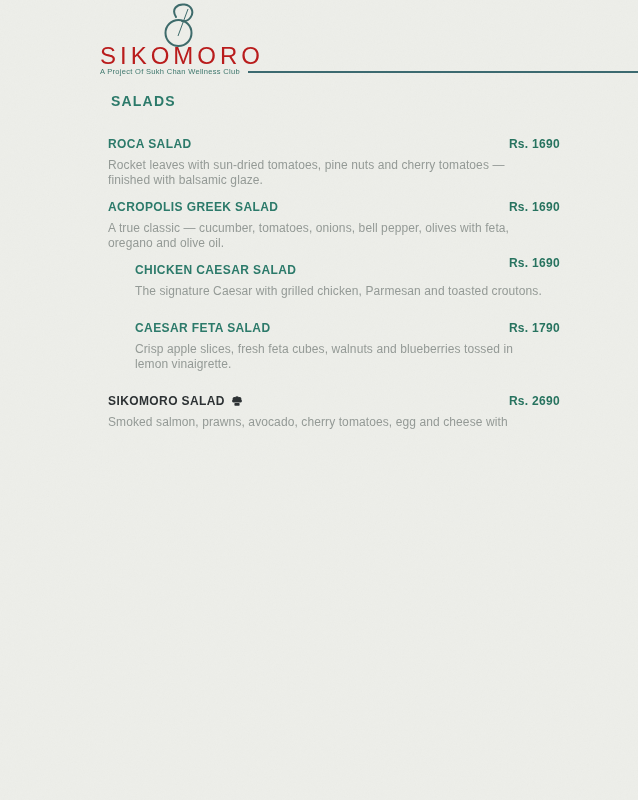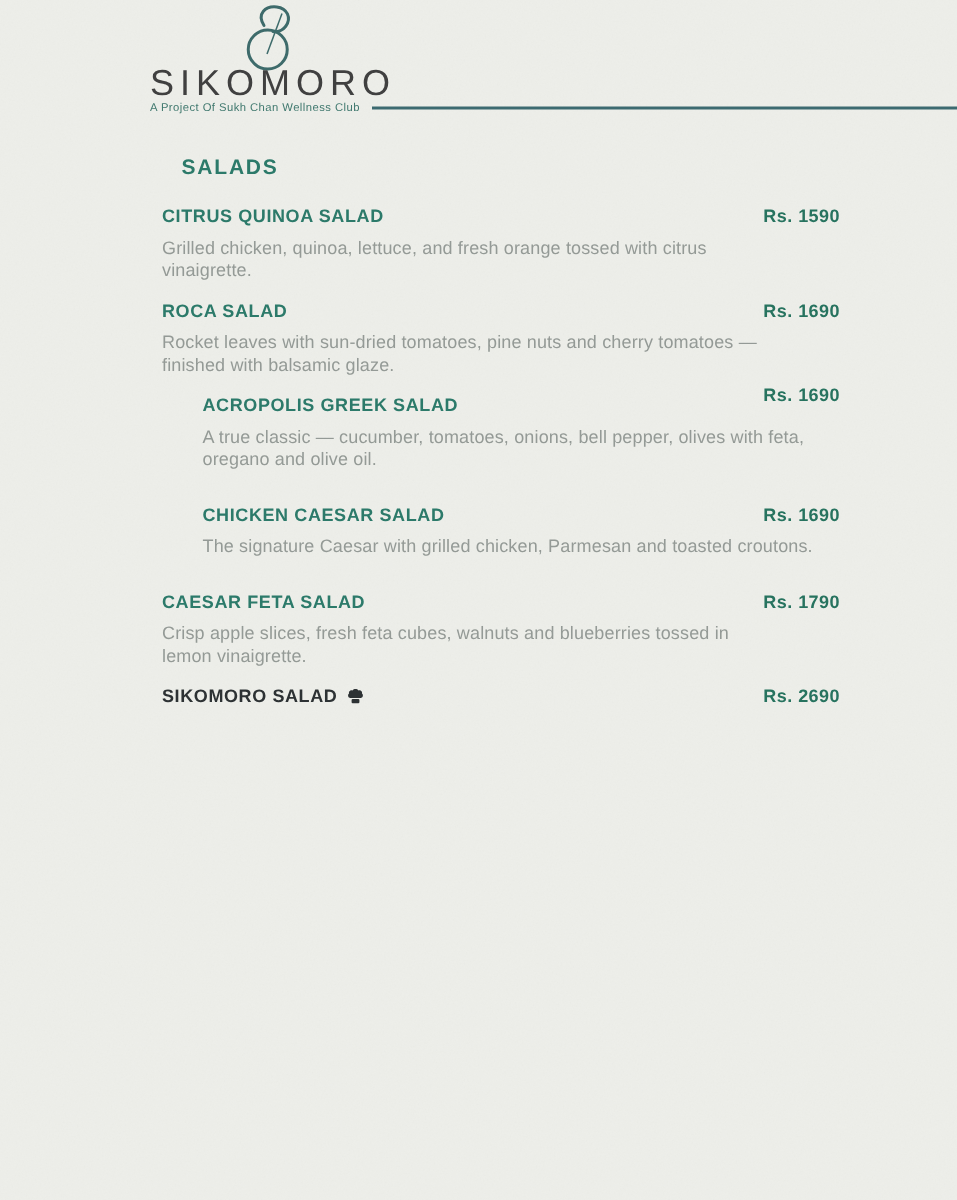--- a/index.html
+++ b/index.html
@@ -15,36 +15,36 @@
     pointer-events:none;opacity:.55;
   }
   
   .logo-mark{
     position:absolute;left:157px;top:3px;width:50px;height:46px;
   }
   .wordmark{
     position:absolute;left:100px;top:42px;width:148px;
     text-align:right;
     font-size:24px;font-weight:400;letter-spacing:4px;
-    color:#404040;
+    color:#b91c1c;
     white-space:nowrap;
   }
   .tagline{
     position:absolute;left:100px;top:67px;width:148px;
     font-size:7.5px;letter-spacing:.3px;
     color:#41796f;
     white-space:nowrap;
   }
   .header-rule{
     position:absolute;left:248px;top:71px;width:390px;height:2px;
     background:#3c6a70;
   }
   
   .section-title{
-    position:absolute;left:108px;top:90px;margin:13px;
+    position:absolute;left:108px;top:90px;margin:3px;
     font-size:14px;font-weight:700;letter-spacing:1.2px;
     color:#2c7a6a;
   }
   
   .menu{
     position:absolute;left:108px;top:132px;width:452px;
     padding-top:6px;
   }
   .item{margin-bottom:13px;}
   .item:nth-child(3),.item:nth-child(4){margin-bottom:23px;margin-left:27px;}
@@ -95,33 +95,20 @@
       <line x1="31" y1="6" x2="21" y2="33" stroke="#3e6b6b" stroke-width="1"></line>
     </svg>
     <div class="wordmark">SIKOMORO</div>
     <div class="tagline">A Project Of Sukh Chan Wellness Club</div>
     <div class="header-rule"></div>
   </header>
 
   <h1 class="section-title">SALADS</h1>
 
   <main class="menu">
-  <section class="item">
-    <div class="item-head">
-      <h2 class="item-name">
-        <span class="name-text">CITRUS QUINOA SALAD</span>
-
-      </h2>
-      <div class="item-price">Rs. 1590</div>
-    </div>
-    <div class="item-desc">
-          <div class="desc-line">Grilled chicken, quinoa, lettuce, and fresh orange tossed with citrus</div>
-          <div class="desc-line">vinaigrette.</div>
-        </div>
-  </section>
 
   <section class="item">
     <div class="item-head">
       <h2 class="item-name">
         <span class="name-text">ROCA SALAD</span>
 
       </h2>
       <div class="item-price">Rs. 1690</div>
     </div>
     <div class="item-desc">
@@ -176,17 +163,18 @@
       <h2 class="item-name">
         <span class="name-text">SIKOMORO SALAD</span>
         <svg class="chef-icon" viewBox="0 0 12 12" xmlns="http://www.w3.org/2000/svg">
           <path d="M2.6 7.4 C1.1 7.4 0.5 5.4 1.7 4.4 C1.2 3 2.7 1.6 4.1 2.3 C4.8 1 7.2 1 7.9 2.3 C9.3 1.6 10.8 3 10.3 4.4 C11.5 5.4 10.9 7.4 9.4 7.4 Z" fill="#2d3234"></path>
           <rect x="3.4" y="8" width="5.2" height="2.8" rx="0.7" fill="#2d3234"></rect>
         </svg>
       </h2>
       <div class="item-price">Rs. 2690</div>
     </div>
     <div class="item-desc">
+          <div class="desc-line">Smoked salmon, prawns, avocado, cherry tomatoes, egg and cheese with</div>
         </div>
   </section>
 
 </main>
 </div>
 
 </body></html>

